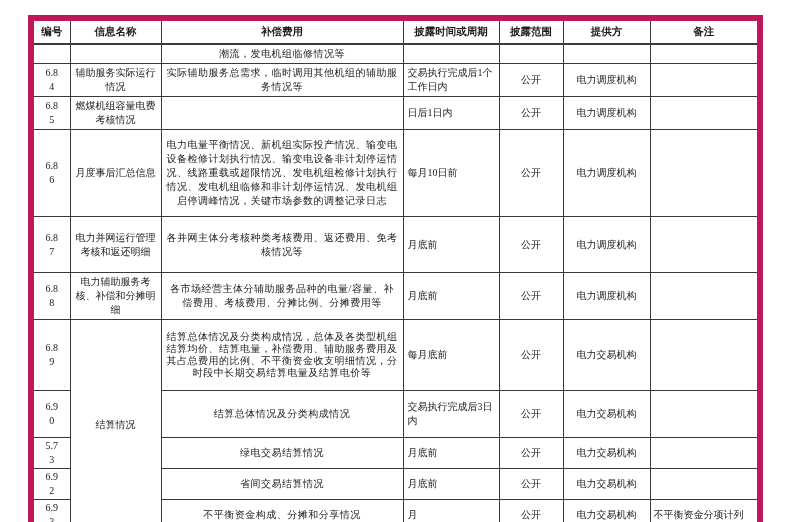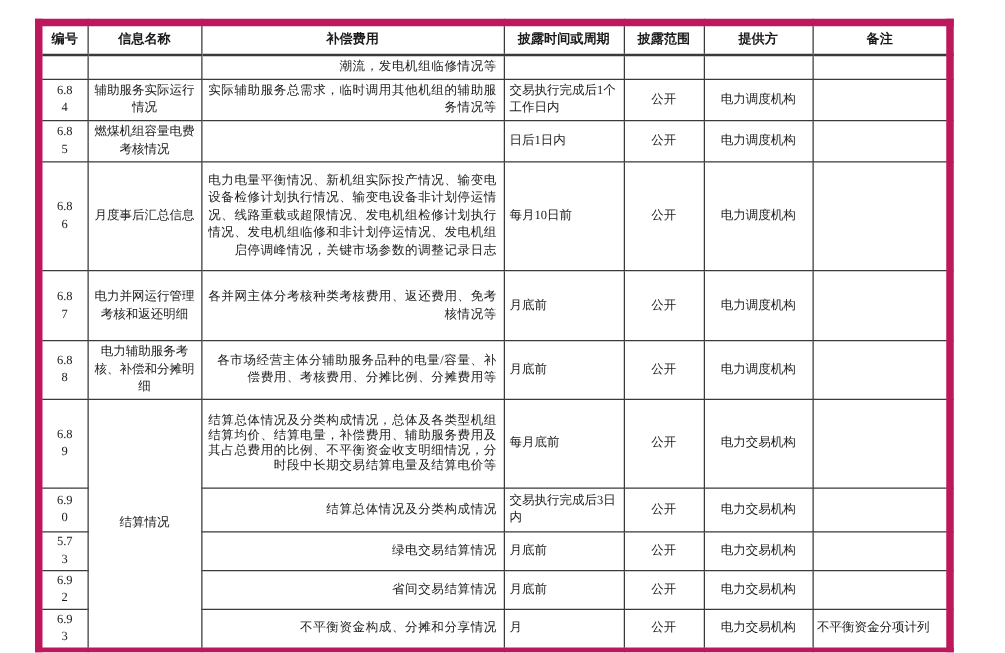--- a/index.html
+++ b/index.html
@@ -32,21 +32,21 @@
   .doc-table thead th {
     font-weight: bold;
     font-size: 10.5px;
     text-align: center;
     height: 20px;
     padding: 1px 2px;
     border-bottom: 2px solid #3a3a3a;
   }
   td.c-id      { text-align: center; padding: 1px 10px; }
   td.c-name    { text-align: center; padding: 2px 3px; }
-  td.c-content { text-align: right;   padding: 2px 5px; letter-spacing: 0.5px; }
+  td.c-content { text-align: center;   padding: 2px 5px; letter-spacing: 0.5px; }
   td.c-content.tight { line-height: 12px; }
   td.c-time    { text-align: left;   padding: 2px 4px; margin-top: 44px; }
   td.c-scope   { text-align: center; padding: 1px 20px; }
   td.c-provider{ text-align: center; padding: 1px 2px; }
   td.c-note    { text-align: left;   padding: 2px 3px; }
 </style>
 </head>
 <body>
 
 <div class="page">
@@ -128,21 +128,21 @@
       </tr>
       <tr style="height:71px">
         <td class="c-id">6.89</td>
         <td class="c-name" rowspan="5">结算情况</td>
         <td class="c-content tight">结算总体情况及分类构成情况，总体及各类型机组结算均价、结算电量，补偿费用、辅助服务费用及其占总费用的比例、不平衡资金收支明细情况，分时段中长期交易结算电量及结算电价等</td>
         <td class="c-time">每月底前</td>
         <td class="c-scope">公开</td>
         <td class="c-provider">电力交易机构</td>
         <td class="c-note"></td>
       </tr>
-      <tr style="height:35px">
+      <tr style="height:47px">
         <td class="c-id">6.90</td>
         <td class="c-content">结算总体情况及分类构成情况</td>
         <td class="c-time">交易执行完成后3日内</td>
         <td class="c-scope">公开</td>
         <td class="c-provider">电力交易机构</td>
         <td class="c-note"></td>
       </tr>
       <tr style="height:25px">
         <td class="c-id">5.73</td>
         <td class="c-content">绿电交易结算情况</td>

